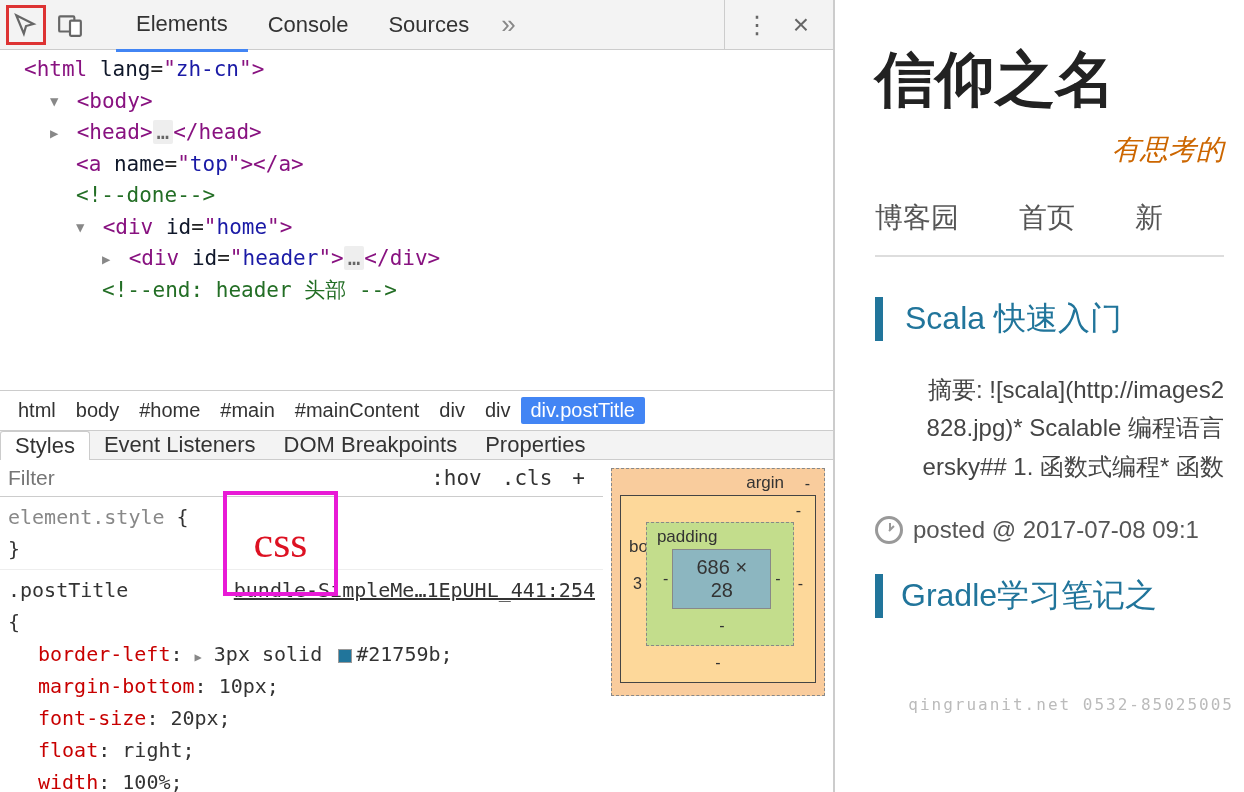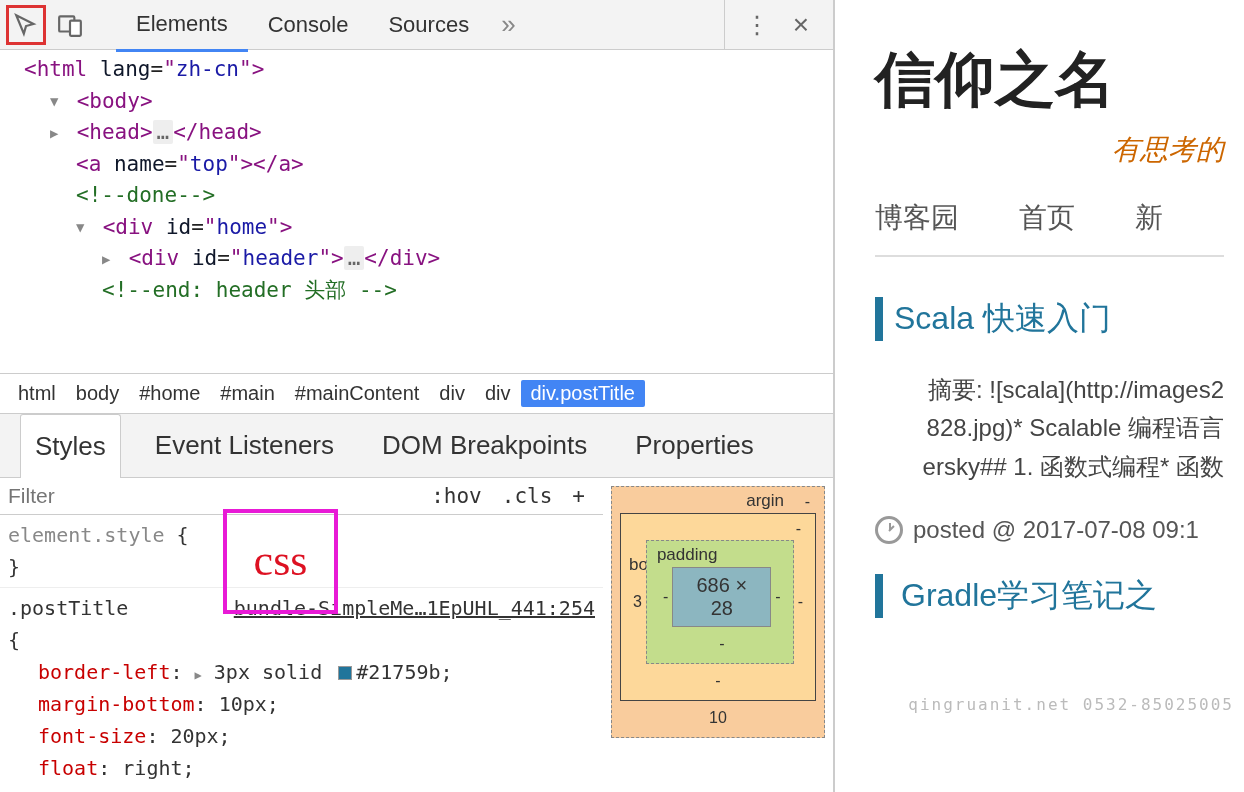--- a/index.html
+++ b/index.html
@@ -34,21 +34,21 @@
     .comment { color: #236e25; }
     .ellipsis { color: #666; background: #eee; padding: 0 4px; border-radius: 2px; cursor: pointer; }
     
     
     .breadcrumb { display: flex; border-top: 1px solid #ccc; border-bottom: 1px solid #ccc; padding: 6px 8px; font-size: 20px; }
     .crumb { padding: 2px 10px; color: #333; cursor: pointer; }
     .crumb.active { background: #4285f4; color: #fff; border-radius: 2px; }
     
     
     .styles-tabs { display: flex; border-bottom: 1px solid #ccc; background: #f3f3f3; }
-    .styles-tab { padding: 16px 14px; font-size: 26px; color: #333; cursor: pointer; background: #f3f3f3; margin-left: 20px; }
+    .styles-tab { padding: 1px 14px; font-size: 22px; color: #333; cursor: pointer; background: #f3f3f3; }
     .styles-tab.active { background: #fff; border: 1px solid #ccc; border-bottom: none; margin-bottom: -1px; border-radius: 3px 3px 0 0; }
     
     
     .styles-panel { display: flex; flex: 1; overflow: hidden; }
     .styles-left { flex: 1; overflow: auto; font-family: Menlo, Monaco, Consolas, monospace; font-size: 20px; position: relative; }
     .filter-row { display: flex; align-items: center; padding: 6px 8px; border-bottom: 1px solid #ccc; }
     .filter-input { flex: 1; border: none; outline: none; font-size: 21px; color: #999; background: transparent; }
     .filter-actions { display: flex; align-items: center; font-size: 21px; color: #333; }
     .filter-action { padding: 0 10px; cursor: pointer; }
     
@@ -76,21 +76,21 @@
     .bm-val { font-size: 16px; padding: 2px 4px; }
     .bm-top { position: absolute; top: 4px; right: 10px; }
     .bm-bottom-row { padding-top: 4px; }
     
     
     .preview { flex: 1; padding: 40px 20px 20px 40px; overflow: hidden; position: relative; }
     .site-title { font-family: "Kaiti SC", "STKaiti", cursive; font-size: 60px; font-weight: bold; color: #222; }
     .site-subtitle { font-family: "Kaiti SC", "STKaiti", cursive; font-size: 28px; color: #cc6600; text-align: right; margin-top: 10px; font-style: italic; }
     .nav-links { display: flex; gap: 60px; margin-top: 30px; margin-bottom: 40px; font-size: 28px; color: #555; border-bottom: 2px solid #ddd; padding-bottom: 18px; }
     .nav-link { cursor: pointer; }
-    .post-title { border-left: 8px solid #21759b; padding-left: 11px; font-size: 32px; color: #21759b; margin-bottom: 30px; }
+    .post-title { border-left: 8px solid #21759b; padding-left: 22px; font-size: 32px; color: #21759b; margin-bottom: 30px; }
     .post-summary { font-size: 24px; color: #444; line-height: 1.6; text-align: right; }
     .post-meta { display: flex; align-items: center; font-size: 24px; color: #555; margin-top: 30px; margin-bottom: 30px; }
     .clock-icon { width: 28px; height: 28px; border: 3px solid #999; border-radius: 50%; margin-right: 10px; position: relative; }
     .clock-icon::before { content: ''; position: absolute; top: 50%; left: 50%; width: 7px; height: 2px; background: #999; transform-origin: left; transform: rotate(-45deg); }
     .clock-icon::after { content: ''; position: absolute; top: 50%; left: 50%; width: 2px; height: 7px; background: #999; transform-origin: top; transform: translateY(-7px); }
     .watermark { position: absolute; right: 10px; top: 695px; font-family: monospace; font-size: 16px; color: #bbb; letter-spacing: 2px; }
     .post-title2 { border-left: 8px solid #21759b; padding-left: 18px; font-size: 32px; color: #21759b; }
   </style>
 </head>
 <body>
@@ -209,21 +209,20 @@
                   <span class="bm-val">-</span>
                   <div class="bm-content" style="flex:1;">686 × 28</div>
                   <span class="bm-val">-</span>
                 </div>
                 <div class="bm-bottom-row bm-val">-</div>
               </div>
               <span class="bm-val">-</span>
             </div>
             <div class="bm-bottom-row bm-val">-</div>
           </div>
-          <div class="bm-bottom-row bm-val">10</div>
         </div>
       </div>
     </div>
   </div>
 
   <div class="preview">
     <div class="site-title">信仰之名</div>
     <div class="site-subtitle">有思考的</div>
     <div class="nav-links">
       <span class="nav-link">博客园</span>

